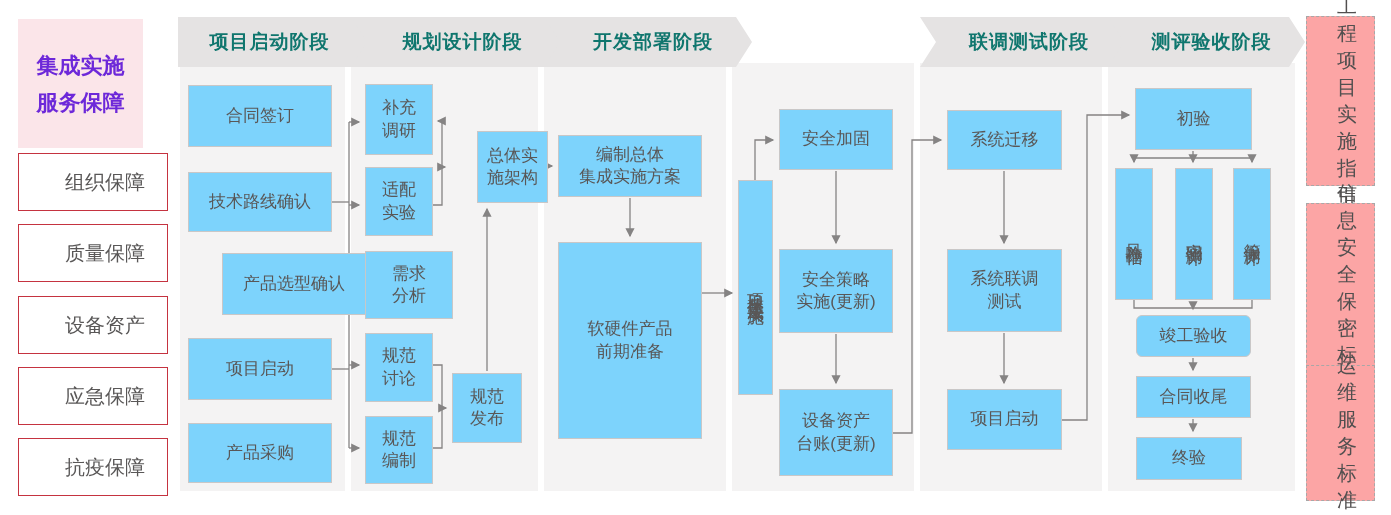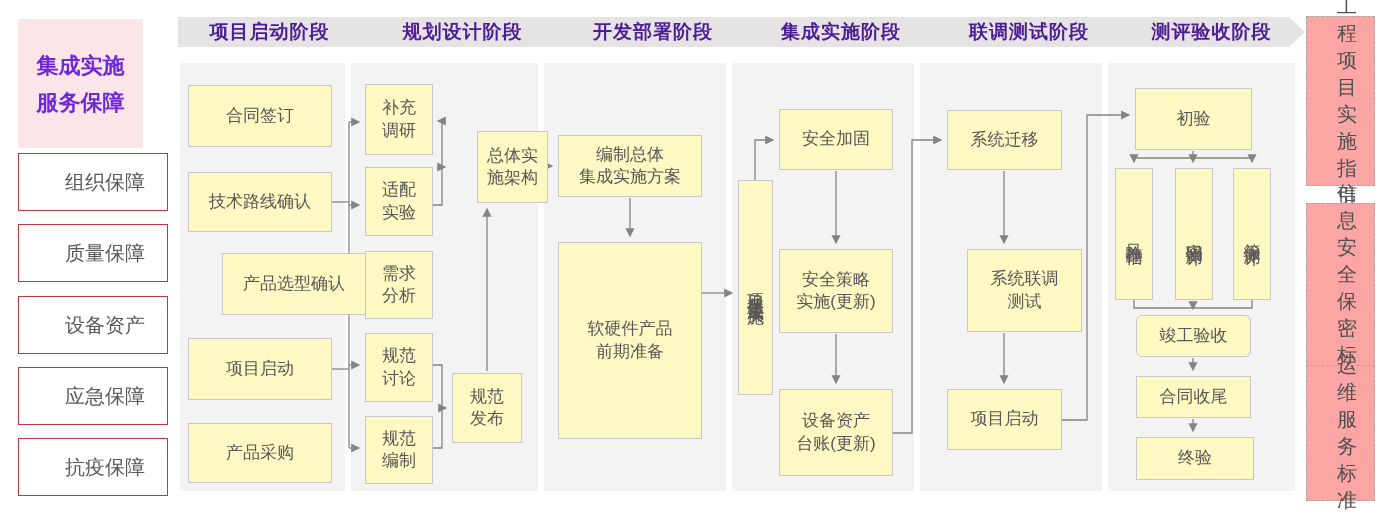--- a/index.html
+++ b/index.html
@@ -3,28 +3,28 @@
 <meta charset="utf-8">
 <style>
   html,body{margin:0;padding:0;background:#ffffff;}
   .stage{
     position:relative;width:1391px;height:515px;background:#ffffff;
     font-family:"Liberation Sans","DejaVu Sans",sans-serif;
     color:#595757;overflow:hidden;
   }
   .panel{position:absolute;top:63px;height:428px;background:#f4f3f3;}
   .phase{
-    position:absolute;top:17px;height:30px;background:#e5e3e3;
+    position:absolute;top:17px;height:50px;background:#e5e3e3;
     display:flex;align-items:center;justify-content:center;
-    font-size:19px;font-weight:bold;color:#4c1d95;letter-spacing:1px;
+    font-size:19px;font-weight:bold;color:#0f766e;letter-spacing:1px;
   }
   .phase.mid{clip-path:polygon(0 0,calc(100% - 16px) 0,100% 50%,calc(100% - 16px) 100%,0 100%,16px 50%);padding-left:10px;}
   .phase.first{clip-path:polygon(0 0,calc(100% - 16px) 0,100% 50%,calc(100% - 16px) 100%,0 100%);padding-right:8px;}
   .node{
-    position:absolute;background:#fef9c3;border:1px solid #c9c7c7;
+    position:absolute;background:#7dd3fc;border:1px solid #c9c7c7;
     display:flex;align-items:center;justify-content:center;text-align:center;
     font-size:17px;line-height:1.32;color:#595757;white-space:pre-line;
     box-sizing:border-box;
   }
   .vnode{
     writing-mode:vertical-rl;letter-spacing:2px;line-height:1;
   }
   .title-box{
     position:absolute;left:18px;top:19px;width:125px;height:129px;
     background:#fbe5e9;color:#6d28d9;font-weight:bold;font-size:22px;
@@ -109,21 +109,20 @@
       <path d="M1134,300 V308 H1252 V300"></path>
       <path d="M1193,308 V309" marker-end="url(#ah)"></path>
       <path d="M1193,358 V370" marker-end="url(#ah)"></path>
       <path d="M1193,419 V431" marker-end="url(#ah)"></path>
     </g>
   </svg>
 
   <div class="phase first" style="left:178px;width:183px;">项目启动阶段</div>
   <div class="phase mid" style="left:351px;width:203px;">规划设计阶段</div>
   <div class="phase mid" style="left:544px;width:198px;">开发部署阶段</div>
-  <div class="phase mid" style="left:732px;width:198px;">集成实施阶段</div>
   <div class="phase mid" style="left:920px;width:198px;">联调测试阶段</div>
   <div class="phase mid" style="left:1108px;width:187px;">测评验收阶段</div>
 
   <div class="title-box">集成实施
 服务保障</div>
   <div class="guarantee" style="top:153px;">组织保障</div>
   <div class="guarantee" style="top:224px;">质量保障</div>
   <div class="guarantee" style="top:296px;">设备资产</div>
   <div class="guarantee" style="top:367px;">应急保障</div>
   <div class="guarantee" style="top:438px;">抗疫保障</div>
@@ -131,21 +130,21 @@
   <div class="node" style="left:188px;top:85px;width:144px;height:62px;">合同签订</div>
   <div class="node" style="left:188px;top:172px;width:144px;height:60px;">技术路线确认</div>
   <div class="node" style="left:188px;top:253px;width:144px;height:62px;margin-left:34px;">产品选型确认</div>
   <div class="node" style="left:188px;top:338px;width:144px;height:62px;">项目启动</div>
   <div class="node" style="left:188px;top:423px;width:144px;height:60px;">产品采购</div>
 
   <div class="node" style="left:365px;top:84px;width:68px;height:71px;">补充
 调研</div>
   <div class="node" style="left:365px;top:167px;width:68px;height:69px;">适配
 实验</div>
-  <div class="node" style="left:365px;top:251px;width:68px;height:68px;">需求
+  <div class="node" style="left:365px;top:251px;width:88px;height:68px;">需求
 分析</div>
   <div class="node" style="left:365px;top:333px;width:68px;height:69px;">规范
 讨论</div>
   <div class="node" style="left:365px;top:416px;width:68px;height:68px;">规范
 编制</div>
   <div class="node" style="left:451px;top:131px;width:71px;height:72px;margin-left:26px;">总体实
 施架构</div>
   <div class="node" style="left:452px;top:373px;width:70px;height:70px;">规范
 发布</div>
 
@@ -155,31 +154,31 @@
 前期准备</div>
 
   <div class="node vnode" style="left:738px;top:180px;width:35px;height:215px;">项目整体集成实施</div>
   <div class="node" style="left:779px;top:109px;width:114px;height:61px;">安全加固</div>
   <div class="node" style="left:779px;top:249px;width:114px;height:84px;">安全策略
 实施(更新)</div>
   <div class="node" style="left:779px;top:389px;width:114px;height:87px;">设备资产
 台账(更新)</div>
 
   <div class="node" style="left:947px;top:110px;width:115px;height:60px;">系统迁移</div>
-  <div class="node" style="left:947px;top:249px;width:115px;height:83px;margin-left:20px;">系统联调
+  <div class="node" style="left:947px;top:249px;width:115px;height:83px;">系统联调
 测试</div>
   <div class="node" style="left:947px;top:389px;width:115px;height:61px;">项目启动</div>
 
   <div class="node" style="left:1135px;top:88px;width:117px;height:62px;">初验</div>
   <div class="node vnode" style="left:1115px;top:168px;width:38px;height:132px;">风险评估</div>
   <div class="node vnode" style="left:1175px;top:168px;width:38px;height:132px;">密码测评</div>
   <div class="node vnode" style="left:1233px;top:168px;width:38px;height:132px;">等保测评</div>
   <div class="node" style="left:1136px;top:315px;width:115px;height:42px;border-radius:6px;">竣工验收</div>
   <div class="node" style="left:1136px;top:376px;width:115px;height:42px;">合同收尾</div>
-  <div class="node" style="left:1136px;top:437px;width:118px;height:43px;">终验</div>
+  <div class="node" style="left:1136px;top:437px;width:106px;height:43px;">终验</div>
 
   <div class="refbox" style="top:16px;height:170px;">工程
 项目
 实施
 指引</div>
   <div class="refbox" style="top:203px;height:170px;">信息
 安全
 保密
 标准</div>
   <div class="refbox" style="top:365px;height:136px;">运维

